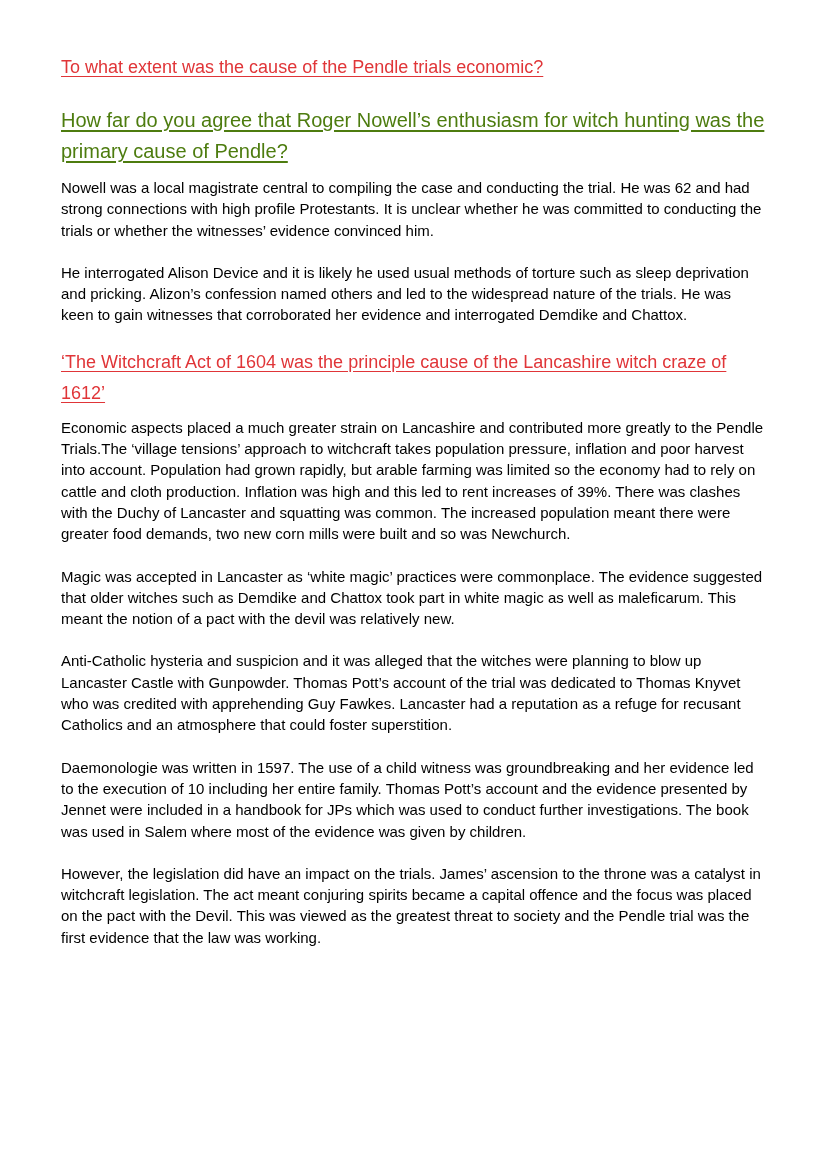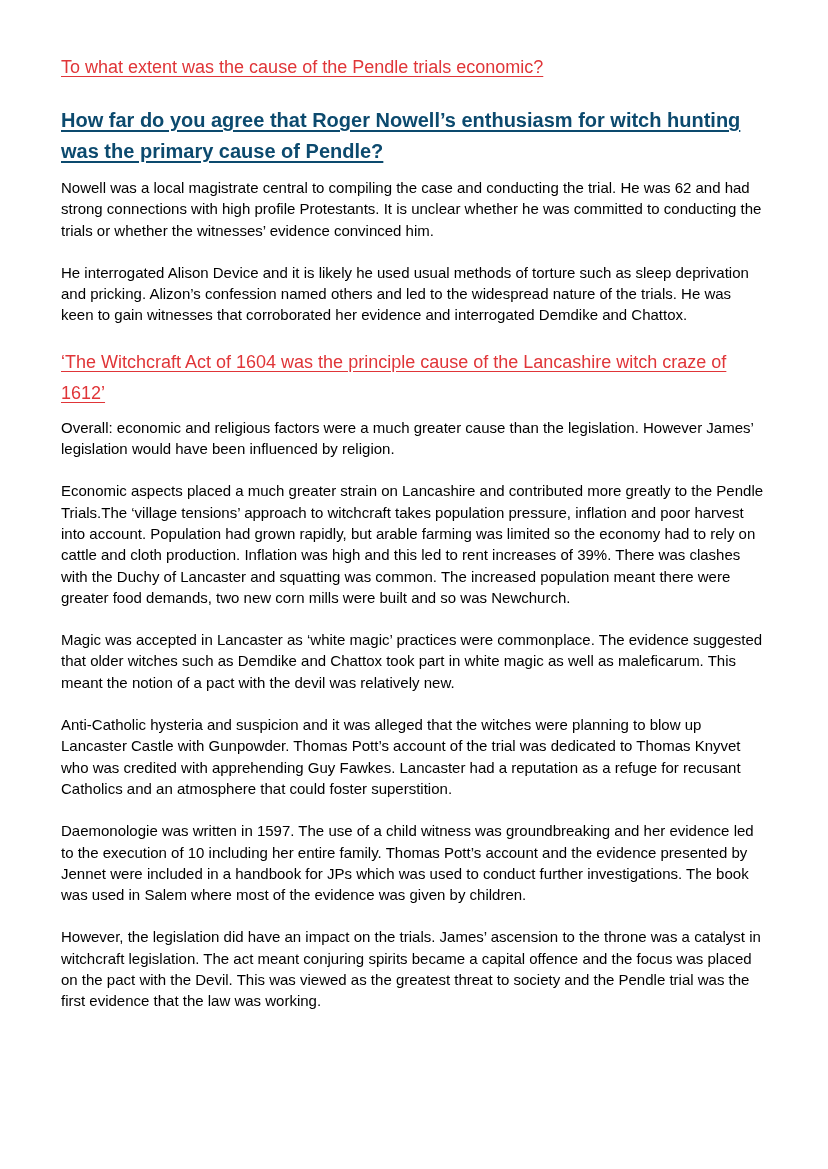--- a/index.html
+++ b/index.html
@@ -20,24 +20,24 @@
     color: #e03538;
     font-size: 18px;
     line-height: 31px;
     font-weight: 400;
     text-decoration: underline;
     text-underline-offset: 3px;
   }
   .heading-red-1 { margin: 0 0 22px 0; }
   .heading-red-2 { margin: 14px 0 8px 0; }
   .heading-black {
-    color: #0c4a6e;
+    color: #4d7c0f;
     font-size: 20px;
     line-height: 31px;
-    font-weight: 700;
+    font-weight: 400;
     text-decoration: underline;
     text-underline-offset: 3px;
     margin: 0 0 10px 0;
   }
   .body-para {
     color: #000000;
     font-size: 15px;
     line-height: 21.3px;
     font-weight: 400;
     margin: 0 0 21px 0;
@@ -52,21 +52,20 @@
   <h2 class="heading-red heading-red-1">To what extent was the cause of the Pendle trials economic?</h2>
 
   <h1 class="heading-black">How far do you agree that Roger Nowell’s enthusiasm for witch hunting was the primary cause of Pendle?</h1>
 
   <p class="body-para">Nowell was a local magistrate central to compiling the case and conducting the trial. He was 62 and had strong connections with high profile Protestants. It is unclear whether he was committed to conducting the trials or whether the witnesses’ evidence convinced him.</p>
 
   <p class="body-para">He interrogated Alison Device and it is likely he used usual methods of torture such as sleep deprivation and pricking. Alizon’s confession named others and led to the widespread nature of the trials. He was keen to gain witnesses that corroborated her evidence and interrogated Demdike and Chattox.</p>
 
   <h2 class="heading-red heading-red-2">‘The Witchcraft Act of 1604 was the principle cause of the Lancashire witch craze of 1612’</h2>
 
-  <p class="body-para">Overall: economic and religious factors were a much greater cause than the legislation. However James’ legislation would have been influenced by religion.</p>
 
   <p class="body-para">Economic aspects placed a much greater strain on Lancashire and contributed more greatly to the Pendle Trials.The ‘village tensions’ approach to witchcraft takes population pressure, inflation and poor harvest into account. Population had grown rapidly, but arable farming was limited so the economy had to rely on cattle and cloth production. Inflation was high and this led to rent increases of 39%. There was clashes with the Duchy of Lancaster and squatting was common. The increased population meant there were greater food demands, two new corn mills were built and so was Newchurch.</p>
 
   <p class="body-para">Magic was accepted in Lancaster as ‘white magic’ practices were commonplace. The evidence suggested that older witches such as Demdike and Chattox took part in white magic as well as maleficarum. This meant the notion of a pact with the devil was relatively new.</p>
 
   <p class="body-para">Anti-Catholic hysteria and suspicion and it was alleged that the witches were planning to blow up Lancaster Castle with Gunpowder. Thomas Pott’s account of the trial was dedicated to Thomas Knyvet who was credited with apprehending Guy Fawkes. Lancaster had a reputation as a refuge for recusant Catholics and an atmosphere that could foster superstition.</p>
 
   <p class="body-para">Daemonologie was written in 1597. The use of a child witness was groundbreaking and her evidence led to the execution of 10 including her entire family. Thomas Pott’s account and the evidence presented by Jennet were included in a handbook for JPs which was used to conduct further investigations. The book was used in Salem where most of the evidence was given by children.</p>
 
   <p class="body-para">However, the legislation did have an impact on the trials. James’ ascension to the throne was a catalyst in witchcraft legislation. The act meant conjuring spirits became a capital offence and the focus was placed on the pact with the Devil. This was viewed as the greatest threat to society and the Pendle trial was the first evidence that the law was working.</p>

